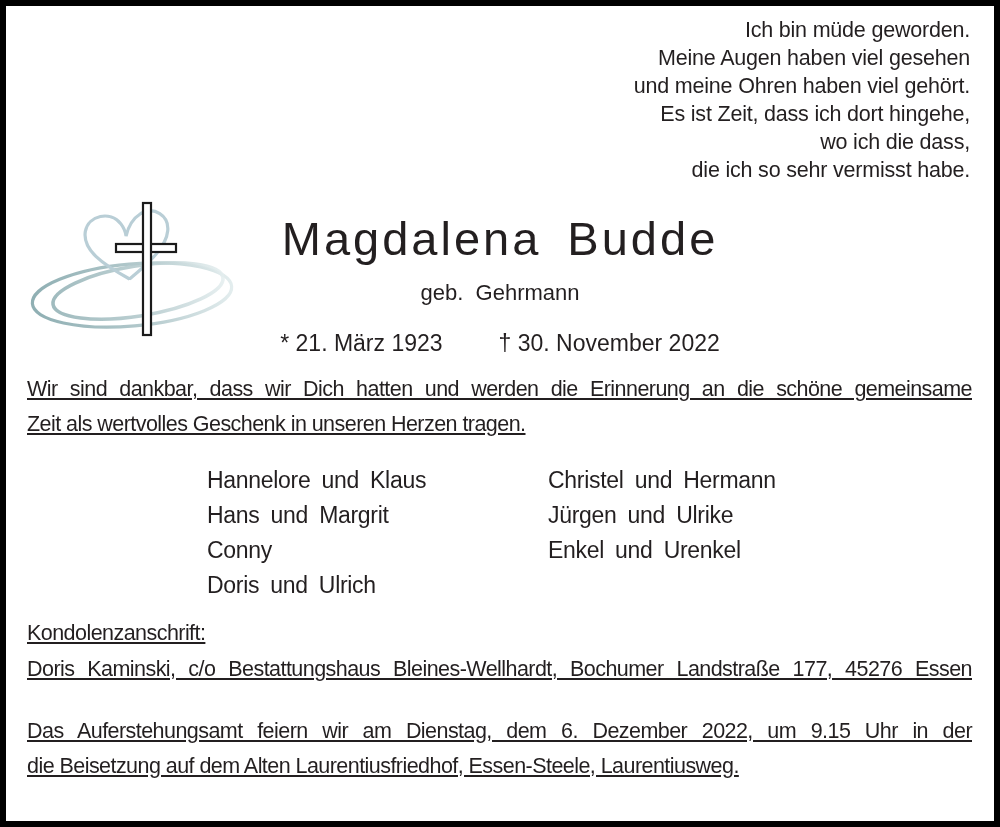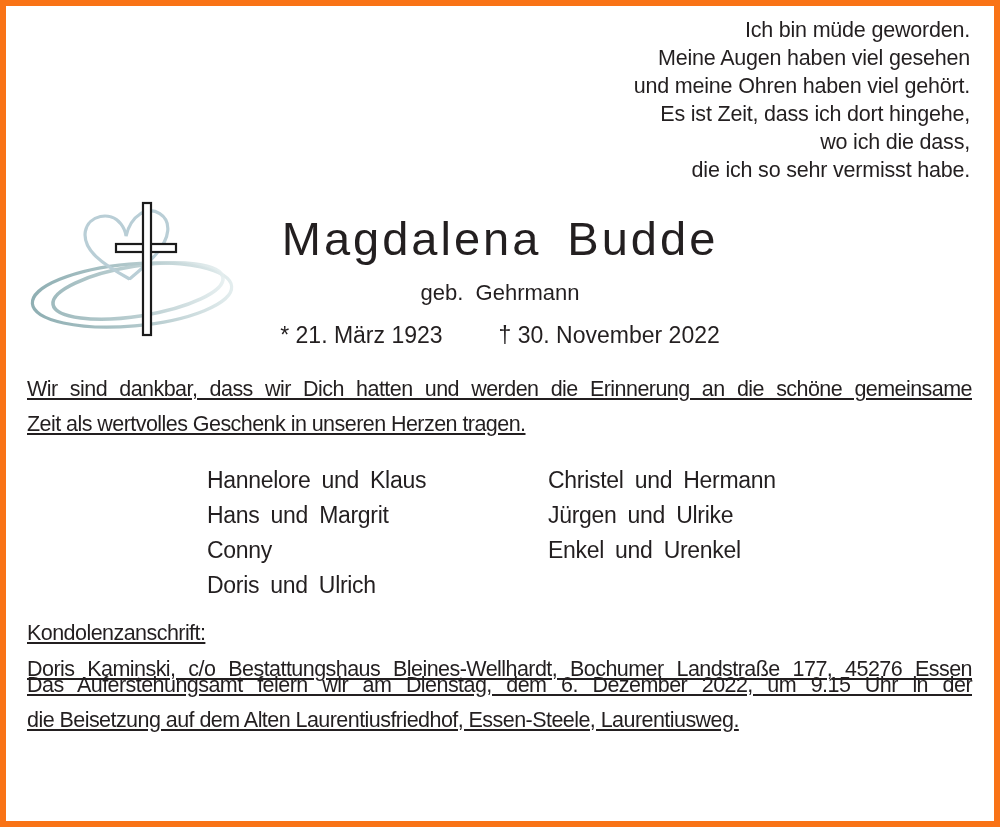--- a/index.html
+++ b/index.html
@@ -1,21 +1,21 @@
 <!DOCTYPE html>
 <html><head>
 <meta charset="utf-8">
 <style>
   html, body { margin: 0; padding: 0; background: #ffffff; }
   .page {
     position: relative;
     width: 1000px;
     height: 827px;
     box-sizing: border-box;
-    border: 6px solid #f97316;
+    border: 6px solid #000000;
     background: #ffffff;
     color: #231f20;
     font-family: "Liberation Sans", sans-serif;
     overflow: hidden;
   }
 
   
   .poem {
     position: absolute;
     top: 10px;
@@ -51,21 +51,21 @@
     word-spacing: 10px;
     font-weight: 400;
   }
   .maiden-name {
     margin-top: 16px;
     font-size: 22px;
     line-height: 26px;
     white-space: pre;
   }
   .dates {
-    margin-top: 16px;
+    margin-top: 24px;
     font-size: 23px;
     line-height: 26px;
     display: flex;
     justify-content: center;
     gap: 56px;
   }
 
   
   .bodytext {
     position: absolute;
@@ -88,21 +88,21 @@
     display: flex;
     font-size: 23px;
     line-height: 35px;
     letter-spacing: -0.3px;
     word-spacing: 5px;
   }
   .mcol-left { width: 341px; flex: 0 0 341px; }
   .mcol-right { flex: 1; }
 
   .condolence { top: 609px; line-height: 36px; }
-  .announcement { top: 662px; line-height: 34.5px; }
+  .announcement { top: 708px; line-height: 34.5px; }
 </style>
 </head>
 <body>
 
 <div class="page">
 
   <div class="poem">
     <div class="poem-line">Ich bin müde geworden.</div>
     <div class="poem-line">Meine Augen haben viel gesehen</div>
     <div class="poem-line">und meine Ohren haben viel gehört.</div>

